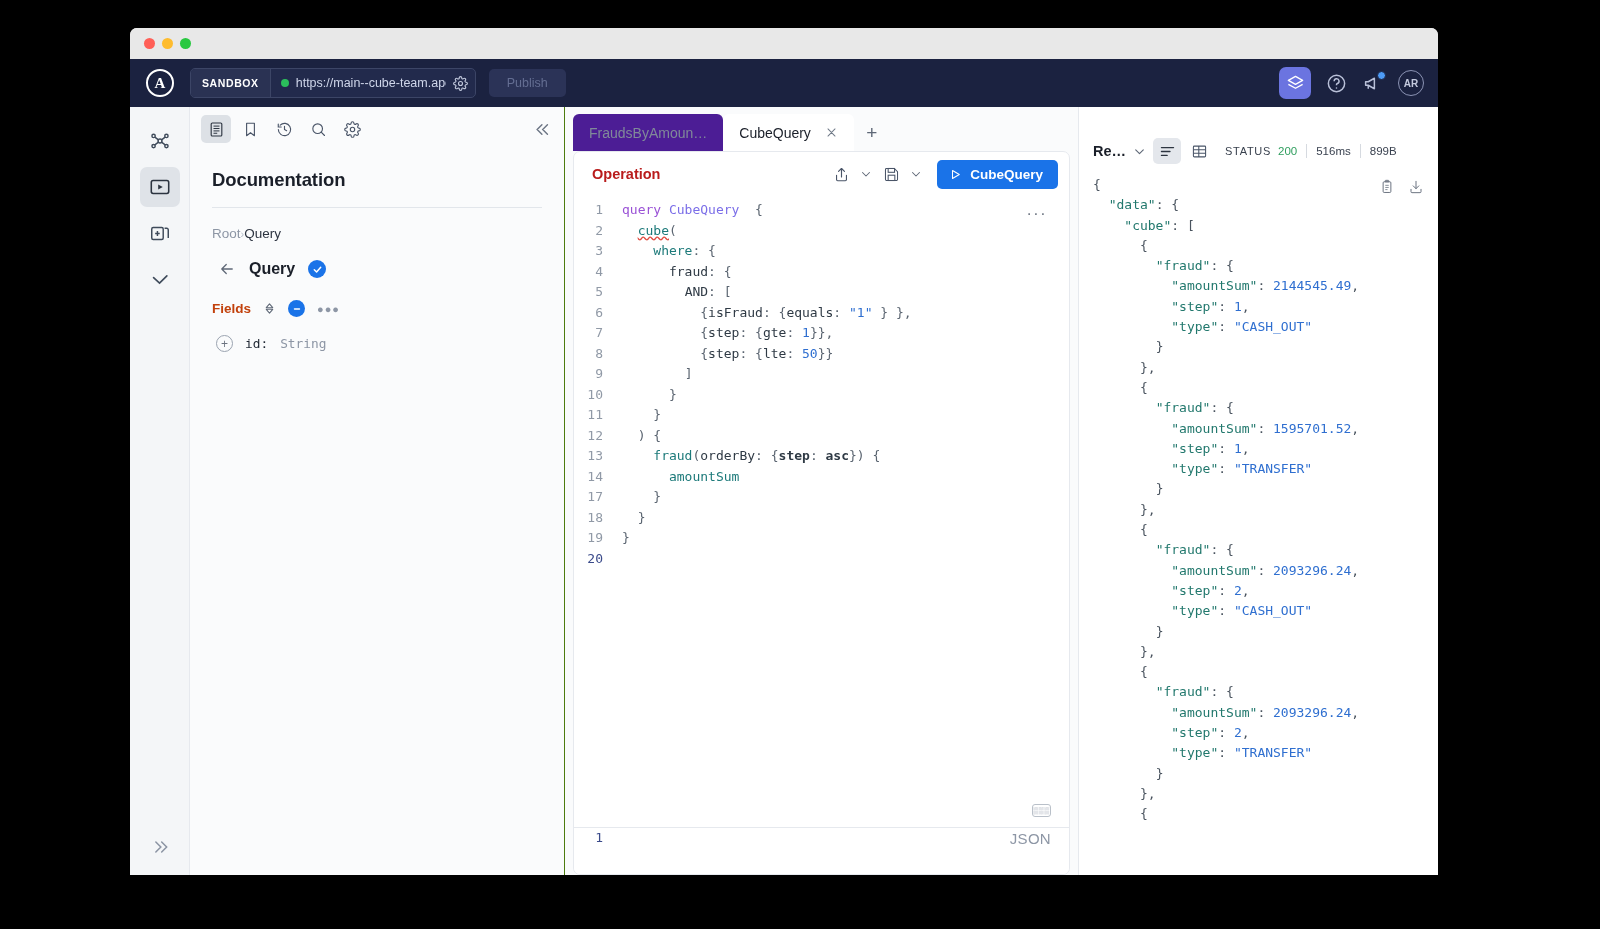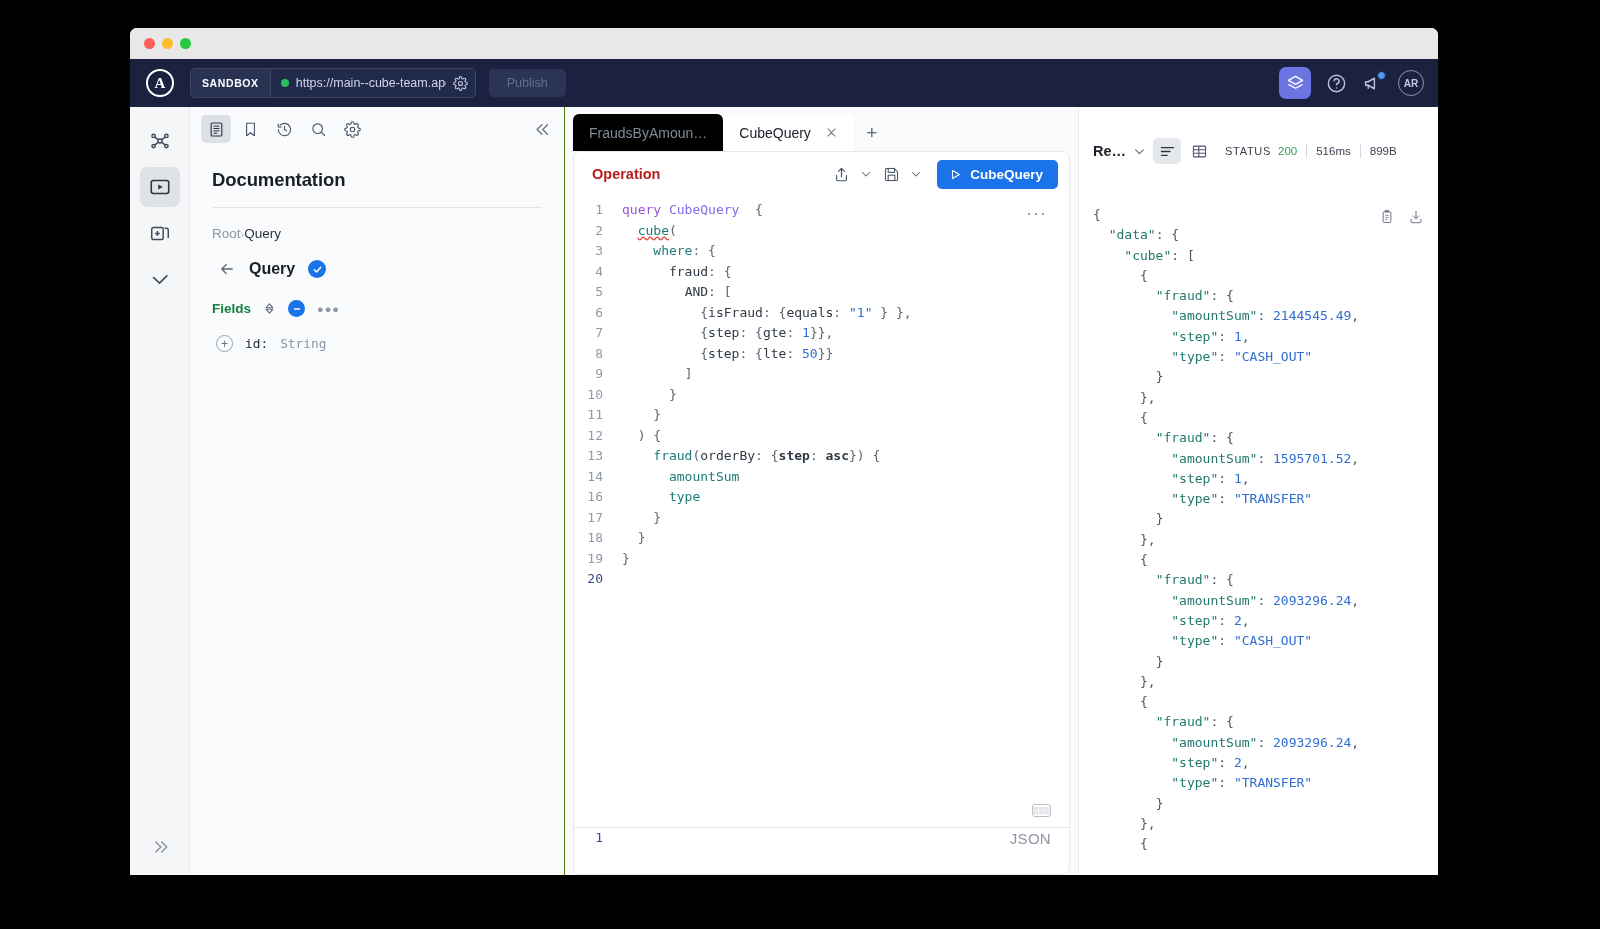--- a/index.html
+++ b/index.html
@@ -199,21 +199,21 @@
   .type-name { font-size: 16px; font-weight: 700; color: #1a1f29; }
   .check-badge {
     width: 18px; height: 18px; border-radius: 50%;
     background: #1a73e8;
     display: flex; align-items: center; justify-content: center;
   }
   .fields-row {
     display: flex; align-items: center; gap: 12px;
     margin-top: 22px;
   }
-  .fields-label { font-size: 13.5px; font-weight: 700; color: #15803d; }
+  .fields-label { font-size: 13.5px; font-weight: 700; color: #c2410c; }
   .sort-icon { color: #5f6877; }
   .minus-badge {
     width: 17px; height: 17px; border-radius: 50%;
     background: #1a73e8;
     display: flex; align-items: center; justify-content: center;
   }
   .dots-icon { color: #8d96a5; font-size: 11px; letter-spacing: 1px; }
   .field-item {
     display: flex; align-items: center; gap: 12px;
     margin-top: 18px; padding-left: 4px;
@@ -247,21 +247,21 @@
     flex: 0 0 auto;
   }
   .tab {
     height: 37px;
     display: flex; align-items: center; gap: 14px;
     padding: 0 16px;
     border-radius: 6px 6px 0 0;
     font-size: 14px;
     cursor: default;
   }
-  .tab.inactive { background: #000000; color: #808a99; }
+  .tab.inactive { background: #4c1d95; color: #808a99; }
   .tab.active { background: #ffffff; color: #1a1f29; }
   .tab-close { color: #707a88; display: flex; align-items: center;}
   .newtab {
     width: 36px; height: 37px;
     display: flex; align-items: center; justify-content: center;
     color: #5f6877; font-size: 19px; font-weight: 300;
   }
 
   .editor-wrap {
     flex: 1 1 auto;
@@ -379,21 +379,20 @@
   }
 
   
   .respcol {
     width: 360px;
     background: #ffffff;
     border-left: 1px solid #e6e9ee;
     display: flex; flex-direction: column;
     flex: 0 0 auto;
     min-width: 0;
-    gap: 30px;
   }
   .resp-header {
     height: 44px;
     display: flex; align-items: center;
     padding: 0 8px 0 14px;
     gap: 4px;
     flex: 0 0 auto;
     margin-top: 22px;
   }
   .resp-title { font-size: 14.5px; font-weight: 700; color: #1a1f29; }
@@ -730,24 +729,20 @@
                 </div>
                 <div class="codeline">
                   <span class="lineno">13</span>
                   <span class="codetext">    <span class="t-field">fraud</span><span class="t-punct">(</span><span class="t-arg">orderBy</span><span class="t-punct">: {</span><span class="t-bold">step</span><span class="t-punct">: </span><span class="t-bold">asc</span><span class="t-punct">}) {</span></span>
                 </div>
                 <div class="codeline">
                   <span class="lineno">14</span>
                   <span class="codetext">      <span class="t-field">amountSum</span></span>
                 </div>
                 <div class="codeline">
-                  <span class="lineno">16</span>
-                  <span class="codetext">      <span class="t-field">type</span></span>
-                </div>
-                <div class="codeline">
                   <span class="lineno">17</span>
                   <span class="codetext">    <span class="t-punct">}</span></span>
                 </div>
                 <div class="codeline">
                   <span class="lineno">18</span>
                   <span class="codetext">  <span class="t-punct">}</span></span>
                 </div>
                 <div class="codeline">
                   <span class="lineno">19</span>
                   <span class="codetext"><span class="t-punct">}</span></span>

